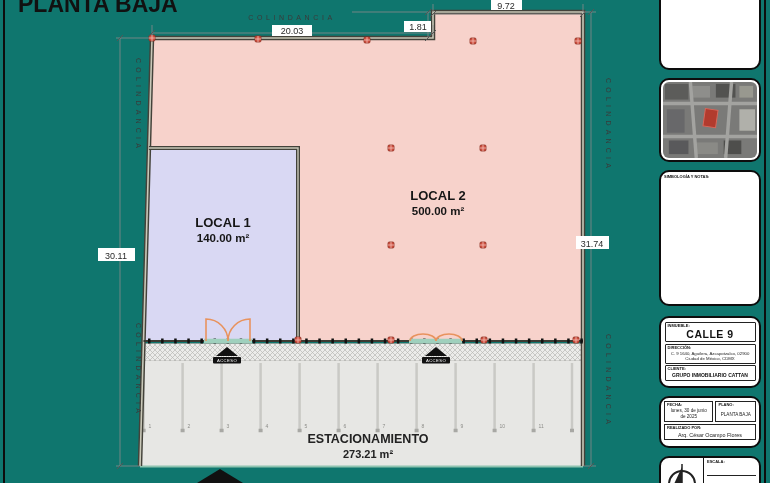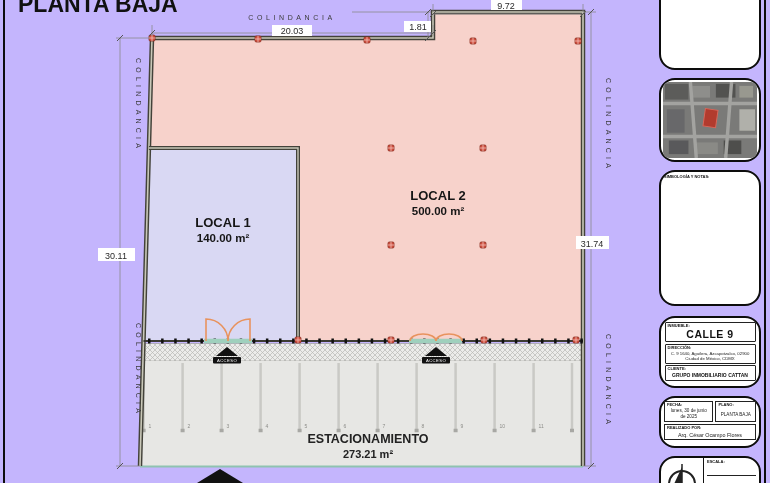--- a/index.html
+++ b/index.html
@@ -1,16 +1,16 @@
 <!DOCTYPE html>
 <html><head>
 <meta charset="utf-8">
 <style>
   html,body { margin:0; padding:0; background:#fff; }
-  .page { position:relative; width:770px; height:483px; background:#c4b5fd; overflow:hidden;
+  .page { position:relative; width:770px; height:483px; background:#0f766e; overflow:hidden;
           font-family:"Liberation Sans", sans-serif; }
   .edge { position:absolute; top:0; bottom:0; width:2px; background:#0d0d0d; }
   .edge-left { left:3px; }
   .edge-right { left:764px; }
 
   
   svg text { font-family:"Liberation Sans", sans-serif; fill:#1c1c1c; }
   .main-title { font-size:23px; font-weight:bold; fill:#111; }
   .dimtxt { font-size:9px; fill:#2a2a2a; text-anchor:middle; }
   .colin-v { font-size:7px; letter-spacing:4.2px; fill:#3a3a3a; }
@@ -19,21 +19,21 @@
   .room-area { font-size:11.5px; font-weight:bold; text-anchor:middle; fill:#161616; }
   .park-name { font-size:12.5px; font-weight:bold; text-anchor:middle; fill:#222; }
   .park-area { font-size:11px; font-weight:bold; text-anchor:middle; fill:#222; }
   .stall-num { font-size:5px; fill:#8d8d89; }
   .acceso-txt { font-size:4.2px; fill:#ffffff; text-anchor:middle; letter-spacing:.4px; }
   .dimline { stroke:#8a8a8a; stroke-width:.8; }
   .dimtick { stroke:#555; stroke-width:1; }
 
   
   .tb { position:absolute; left:659px; width:102px; background:#fff; border:2.5px solid #0d0d0d;
-        border-radius:16px; box-sizing:border-box; }
+        border-radius:10px; box-sizing:border-box; }
   #tb1 { top:-26px; height:96px; }
   #tb2 { top:78px;  height:84px; padding:2px; }
   #tb2 .sat-clip { width:100%; height:100%; border-radius:6px; overflow:hidden; }
   #tb3 { top:170px; height:136px; padding:3px; }
   #tb4 { top:316px; height:72px; padding:2px; }
   #tb5 { top:396px; height:52px; padding:2px; }
   #tb6 { top:456px; height:60px; display:flex; overflow:hidden; }
   .lbl { font-size:4px; font-weight:bold; color:#111; line-height:1.2; }
   .sec { border:1px solid #222; border-radius:1px; margin:1.5px; padding:1px 2px; }
   .calle   { font-size:10.5px; font-weight:bold; text-align:center; letter-spacing:.5px; color:#111; }

